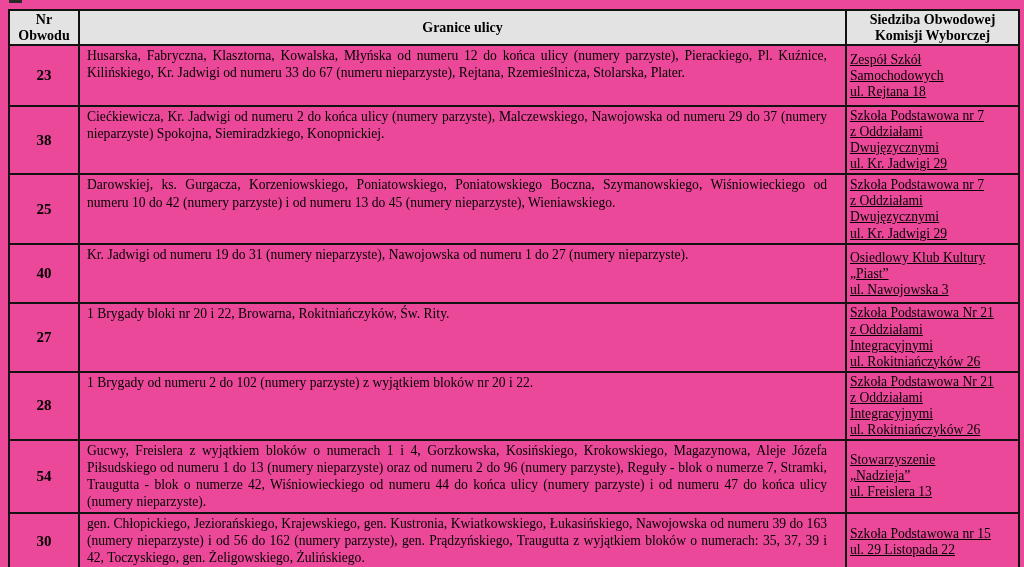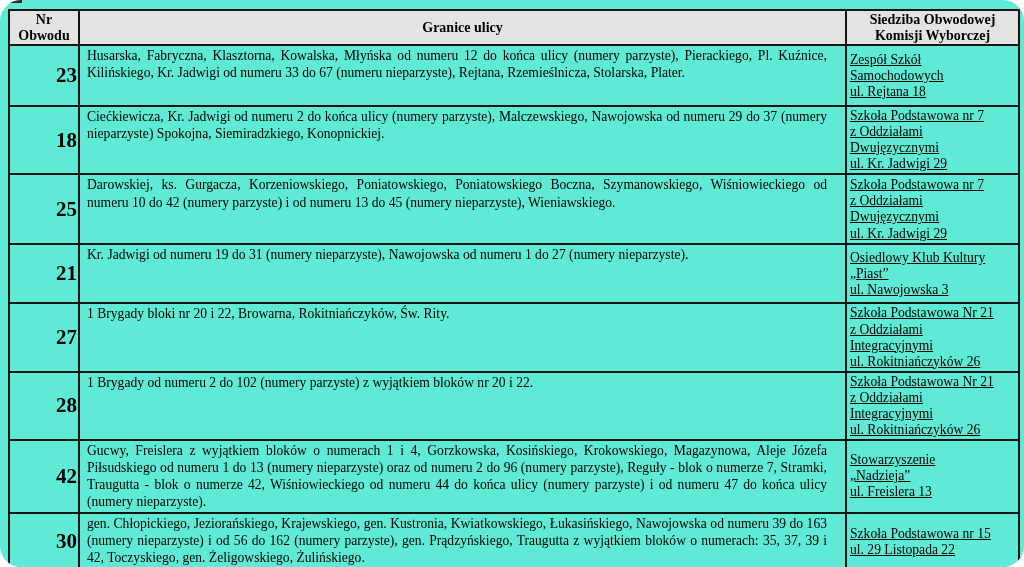--- a/index.html
+++ b/index.html
@@ -6,23 +6,22 @@
     margin: 0;
     padding: 0;
     background: #ffffff;
     font-family: "Liberation Serif", "DejaVu Serif", serif;
     color: #000;
   }
   .sheet {
     position: relative;
     width: 1024px;
     height: 567px;
-    background: #5eead4;
+    background: #ec4899;
     overflow: hidden;
-    border-radius: 21px;
   }
   .scan-artifact {
     position: absolute;
     left: 9px;
     top: 0;
     width: 13px;
     height: 3px;
     background: #2a2a2a;
   }
   table.districts {
@@ -47,24 +46,24 @@
     background: #e3e3e3;
     font-weight: bold;
     font-size: 14px;
     line-height: 1.12;
     text-align: center;
     vertical-align: middle;
     padding: 1px 4px;
     white-space: pre-line;
   }
   td.nr {
-    text-align: right;
+    text-align: center;
     vertical-align: middle;
     font-weight: bold;
-    font-size: 21px;
+    font-size: 15px;
   }
   td.granice {
     text-align: justify;
     vertical-align: top;
     font-size: 13.6px;
     line-height: 1.26;
     padding: 1px 18px 2px 7px;
     margin-left: 8px;
   }
   td.siedziba {
@@ -107,37 +106,37 @@
     </thead>
     <tbody>
       <tr>
         <td class="nr">23</td>
         <td class="granice">Husarska, Fabryczna, Klasztorna, Kowalska, Młyńska od numeru 12 do końca ulicy (numery parzyste), Pierackiego, Pl. Kuźnice, Kilińskiego, Kr. Jadwigi od numeru 33 do 67 (numeru nieparzyste), Rejtana, Rzemieślnicza, Stolarska, Plater.</td>
         <td class="siedziba">Zespół Szkół
 Samochodowych
 ul. Rejtana 18</td>
       </tr>
       <tr>
-        <td class="nr">18</td>
+        <td class="nr">38</td>
         <td class="granice">Ciećkiewicza, Kr. Jadwigi od numeru 2 do końca ulicy (numery parzyste), Malczewskiego, Nawojowska od numeru 29 do 37 (numery nieparzyste) Spokojna, Siemiradzkiego, Konopnickiej.</td>
         <td class="siedziba">Szkoła Podstawowa nr 7
 z Oddziałami
 Dwujęzycznymi
 ul. Kr. Jadwigi 29</td>
       </tr>
       <tr>
         <td class="nr">25</td>
         <td class="granice">Darowskiej, ks. Gurgacza, Korzeniowskiego, Poniatowskiego, Poniatowskiego Boczna, Szymanowskiego, Wiśniowieckiego od numeru 10 do 42 (numery parzyste) i od numeru 13 do 45 (numery nieparzyste), Wieniawskiego.</td>
         <td class="siedziba">Szkoła Podstawowa nr 7
 z Oddziałami
 Dwujęzycznymi
 ul. Kr. Jadwigi 29</td>
       </tr>
       <tr>
-        <td class="nr">21</td>
+        <td class="nr">40</td>
         <td class="granice">Kr. Jadwigi od numeru 19 do 31 (numery nieparzyste), Nawojowska od numeru 1 do 27 (numery nieparzyste).</td>
         <td class="siedziba">Osiedlowy Klub Kultury
 „Piast”
 ul. Nawojowska 3</td>
       </tr>
       <tr>
         <td class="nr">27</td>
         <td class="granice">1 Brygady bloki nr 20 i 22, Browarna, Rokitniańczyków, Św. Rity.</td>
         <td class="siedziba">Szkoła Podstawowa Nr 21
 z Oddziałami
@@ -146,21 +145,21 @@
       </tr>
       <tr>
         <td class="nr">28</td>
         <td class="granice">1 Brygady od numeru 2 do 102 (numery parzyste) z wyjątkiem bloków nr 20 i 22.</td>
         <td class="siedziba">Szkoła Podstawowa Nr 21
 z Oddziałami
 Integracyjnymi
 ul. Rokitniańczyków 26</td>
       </tr>
       <tr>
-        <td class="nr">42</td>
+        <td class="nr">54</td>
         <td class="granice">Gucwy, Freislera z wyjątkiem bloków o numerach 1 i 4, Gorzkowska, Kosińskiego, Krokowskiego, Magazynowa, Aleje Józefa Piłsudskiego od numeru 1 do 13 (numery nieparzyste) oraz od numeru 2 do 96 (numery parzyste), Reguły - blok o numerze 7, Stramki, Traugutta - blok o numerze 42, Wiśniowieckiego od numeru 44 do końca ulicy (numery parzyste) i od numeru 47 do końca ulicy (numery nieparzyste).</td>
         <td class="siedziba">Stowarzyszenie
 „Nadzieja”
 ul. Freislera 13</td>
       </tr>
       <tr>
         <td class="nr">30</td>
         <td class="granice">gen. Chłopickiego, Jeziorańskiego, Krajewskiego, gen. Kustronia, Kwiatkowskiego, Łukasińskiego, Nawojowska od numeru 39 do 163 (numery nieparzyste) i od 56 do 162 (numery parzyste), gen. Prądzyńskiego, Traugutta z wyjątkiem bloków o numerach: 35, 37, 39 i 42, Toczyskiego, gen. Żeligowskiego, Żulińskiego.</td>
         <td class="siedziba">Szkoła Podstawowa nr 15
 ul. 29 Listopada 22</td>

